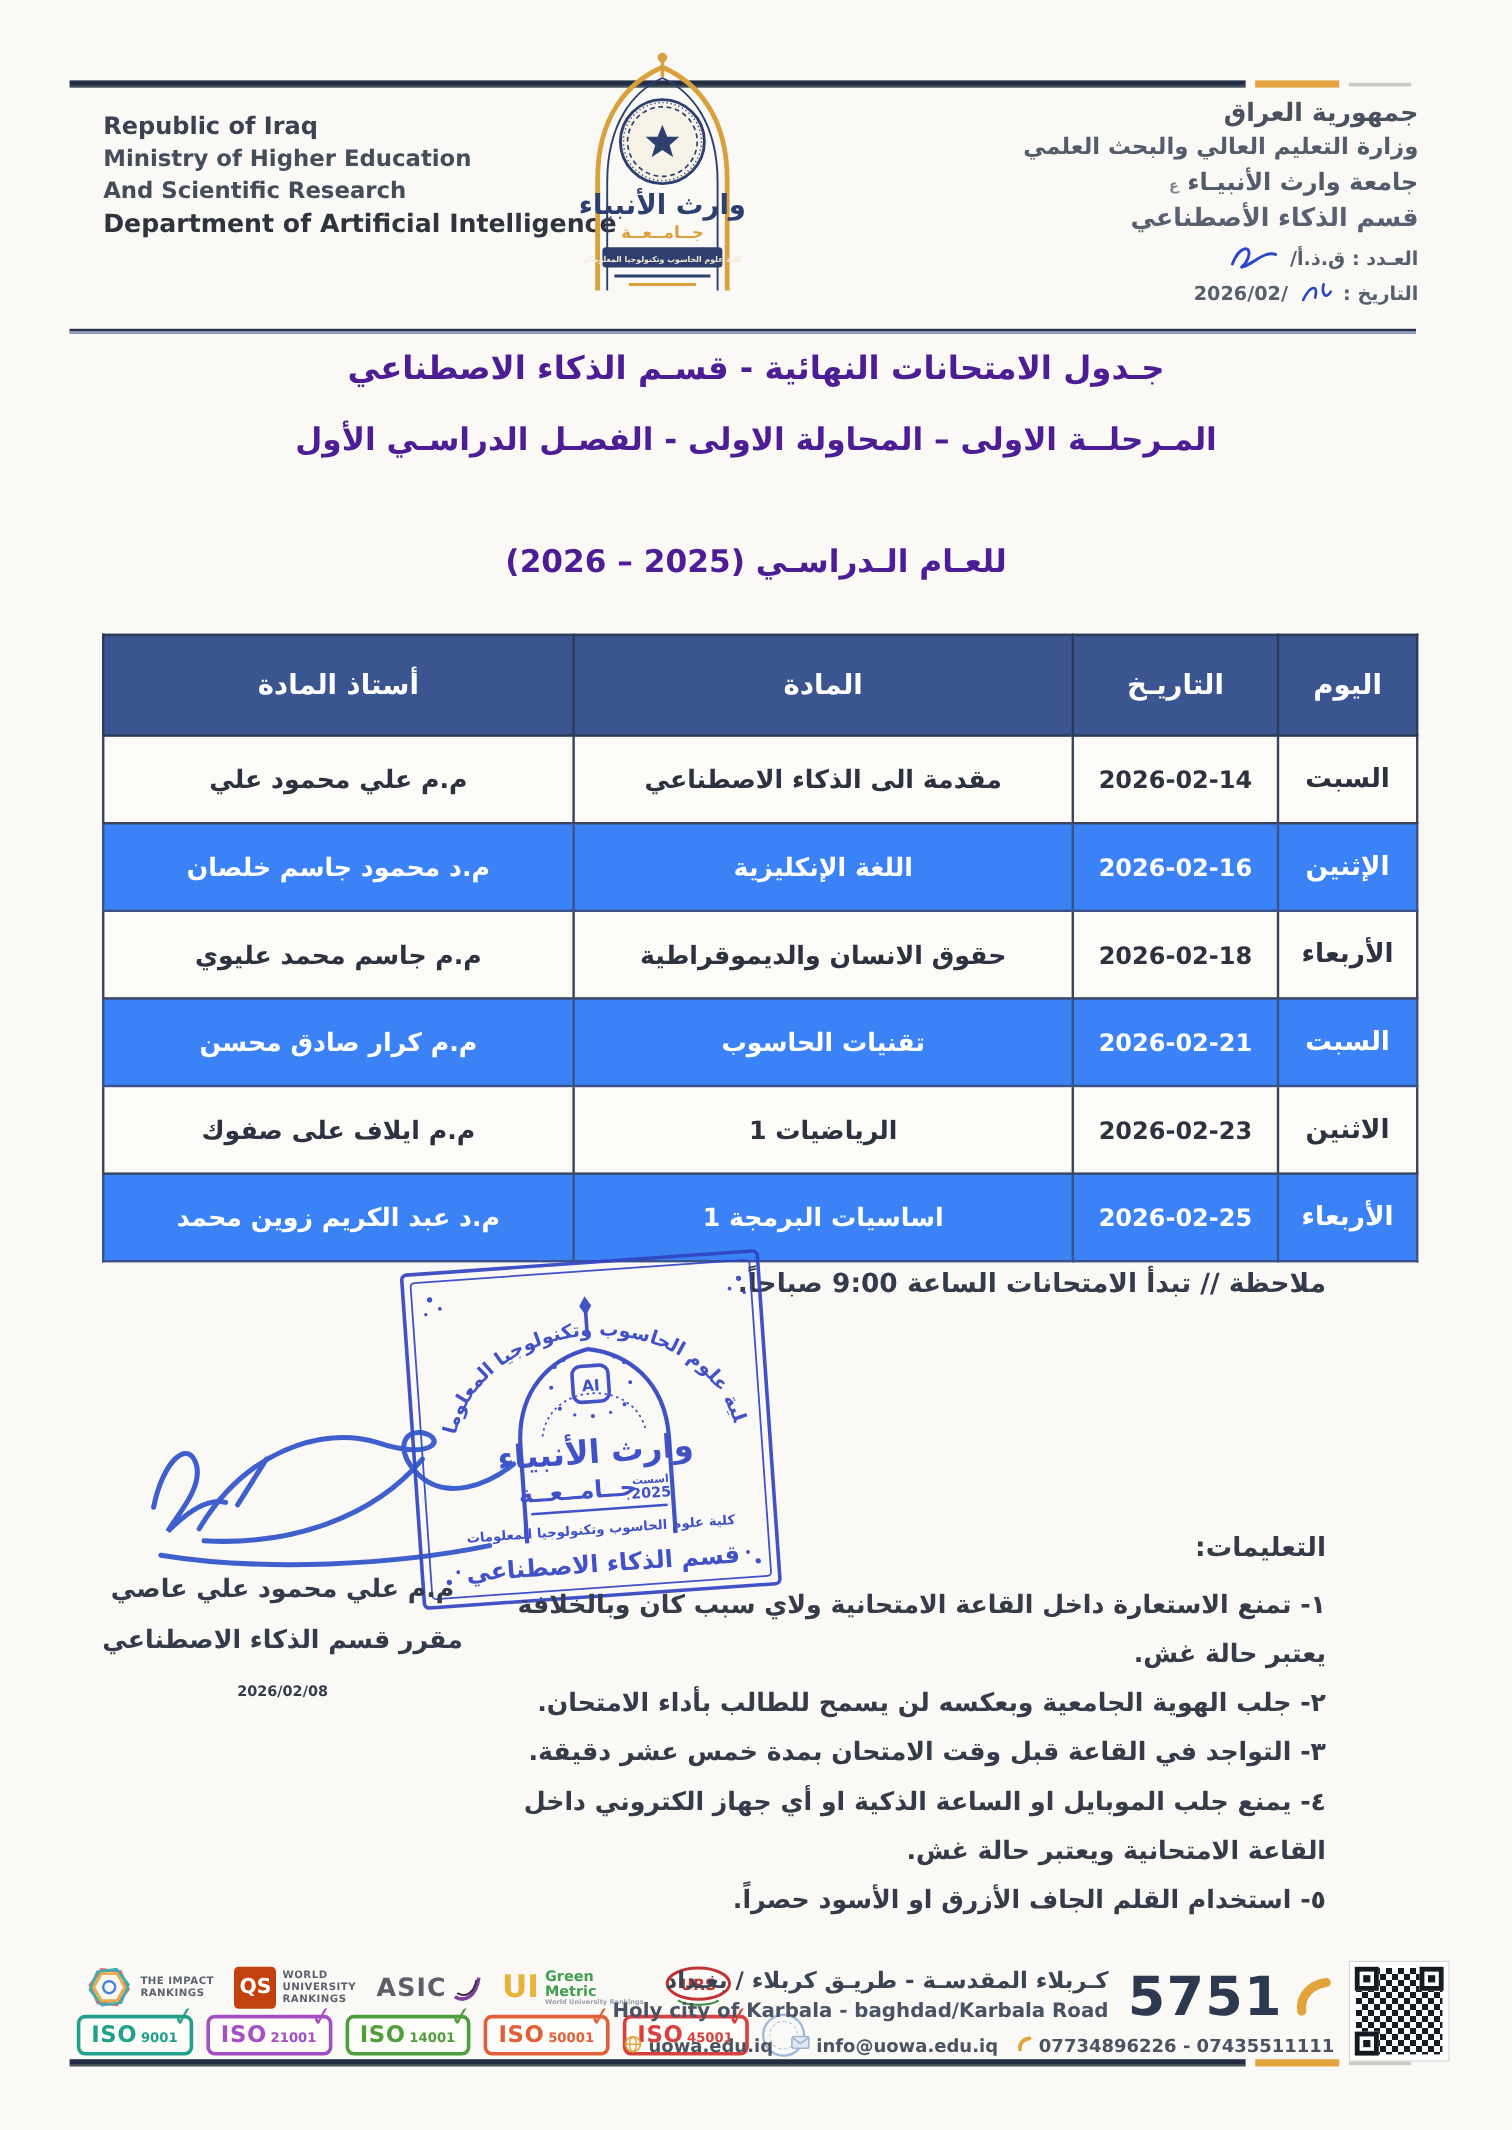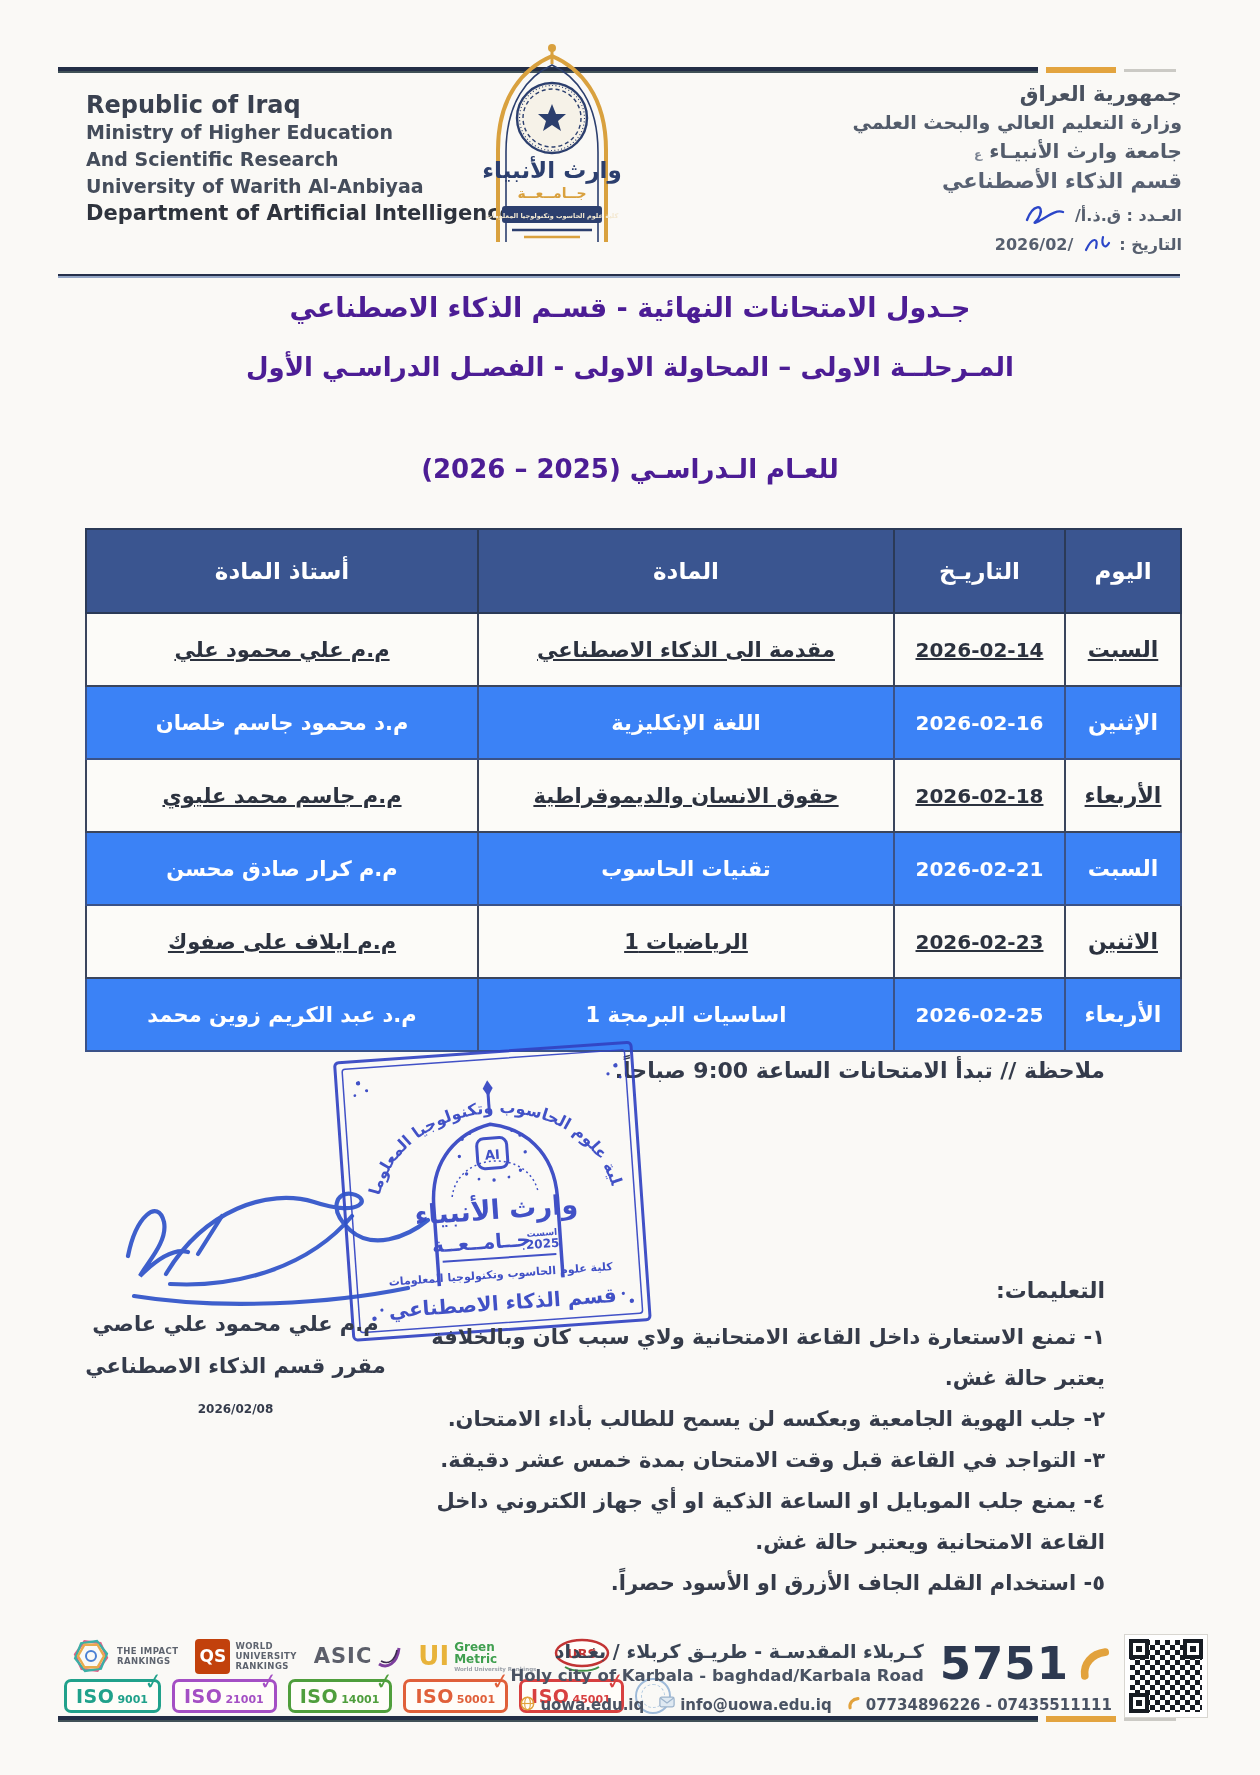--- a/index.html
+++ b/index.html
@@ -7,21 +7,21 @@
   body { font-family:"DejaVu Sans", sans-serif; background:#efede9; }
   .page { position:absolute; left:0; top:0; width:1260px; height:1775px; background:#faf9f6; overflow:hidden; }
 
   
   .rule-navy { position:absolute; height:6px; background:#232e46; border-bottom:2px solid rgba(120,145,120,.35); }
   .rule-gold { position:absolute; height:6px; background:#e3a43f; }
   .rule-gray { position:absolute; height:3px; background:#cbcac5; }
 
   
   .hdr-left { position:absolute; left:86px; top:92px; color:#454d5b; font-size:19px; font-weight:600; line-height:27px; }
-  .hdr-left .hl-first { font-weight:700; font-size:24px; color:#3a4150; }
+  .hdr-left .hl-first { font-weight:700; font-size:20px; color:#3a4150; }
   .hdr-left .hl-last  { font-weight:700; font-size:21px; color:#2e333d; }
 
   .hdr-right { position:absolute; right:78px; top:82px; direction:rtl; text-align:right; color:#535c6b; }
   .hr1 { font-size:21px; font-weight:700; color:#49515f; margin-bottom:5px; }
   .hr2 { font-size:19px; font-weight:700; margin-bottom:6px; }
   .hr3 { font-size:20px; font-weight:700; margin-bottom:6px; }
   .hr3 .honorific { font-size:12px; color:#7a8392; }
   .hr4 { font-size:21px; font-weight:600; color:#586172; margin-bottom:7px; }
   .hr-line { display:flex; direction:rtl; align-items:center; justify-content:flex-start; gap:7px;
              font-size:16px; font-weight:600; color:#565f6e; margin-bottom:1px; }
@@ -36,21 +36,21 @@
   .doc-title { position:absolute; left:80px; width:1100px; text-align:center; direction:rtl;
                font-weight:700; color:#4c1d95; }
   .t1 { top:292px; font-size:27px; }
   .t2 { top:352px; font-size:26px; }
   .t3 { top:408px; font-size:26px;margin-top:46px; }
 
   
   .exam-table { position:absolute; left:85px; top:528px; width:1095px; border-collapse:collapse; direction:rtl; table-layout:fixed; }
   .exam-table th { height:84px; background:#3a5590; color:#ffffff; font-size:23px; font-weight:700; border:2px solid #2b3a57; }
   .exam-table td { height:73px; text-align:center; vertical-align:middle; border:2px solid #3a455d; font-weight:700; }
-  tr.row-white td { background:#fcfbf8; color:#2c323f;text-decoration:underline; }
+  tr.row-white td { background:#fcfbf8; color:#2c323f; }
   tr.row-blue  td { background:#3b82f6; color:#ffffff; border-color:#3a5288; }
   .cell-day { font-size:22px; }
   .cell-date { font-size:20px; font-weight:600; direction:ltr; }
   .cell-subject { font-size:21px; }
   .cell-instructor { font-size:21px; }
 
   
   .note { position:absolute; right:155px; top:1058px; direction:rtl; font-size:22px; font-weight:700; color:#343b4b; }
 
   
@@ -111,21 +111,20 @@
 <div class="page">
 
   <div class="rule-navy" style="left:58px; top:67px; width:980px;"></div>
   <div class="rule-gold" style="left:1046px; top:67px; width:70px;"></div>
   <div class="rule-gray" style="left:1124px; top:69px; width:52px;"></div>
 
   <div class="hdr-left">
     <div class="hl-first">Republic of Iraq</div>
     <div>Ministry of Higher Education</div>
     <div>And Scientific Research</div>
-    <div>University of Warith Al-Anbiyaa</div>
     <div class="hl-last">Department of Artificial Intelligence</div>
   </div>
 
   <div class="logo">
     <svg width="172" height="208" viewBox="0 0 172 208">
       <circle cx="86" cy="10" r="4" fill="#d9a13e"></circle>
       <line x1="86" y1="13" x2="86" y2="26" stroke="#d9a13e" stroke-width="3"></line>
       <path d="M32,204 L32,112 C32,58 58,30 86,18 C114,30 140,58 140,112 L140,204" fill="none" stroke="#d9a13e" stroke-width="4"></path>
       <path d="M40,204 L40,114 C40,64 62,38 86,27 C110,38 132,64 132,114 L132,204" fill="none" stroke="#2c3f6e" stroke-width="1.6"></path>
       <circle cx="86" cy="80" r="35" fill="#f6f2e8" stroke="#2c3f6e" stroke-width="2.4"></circle>

